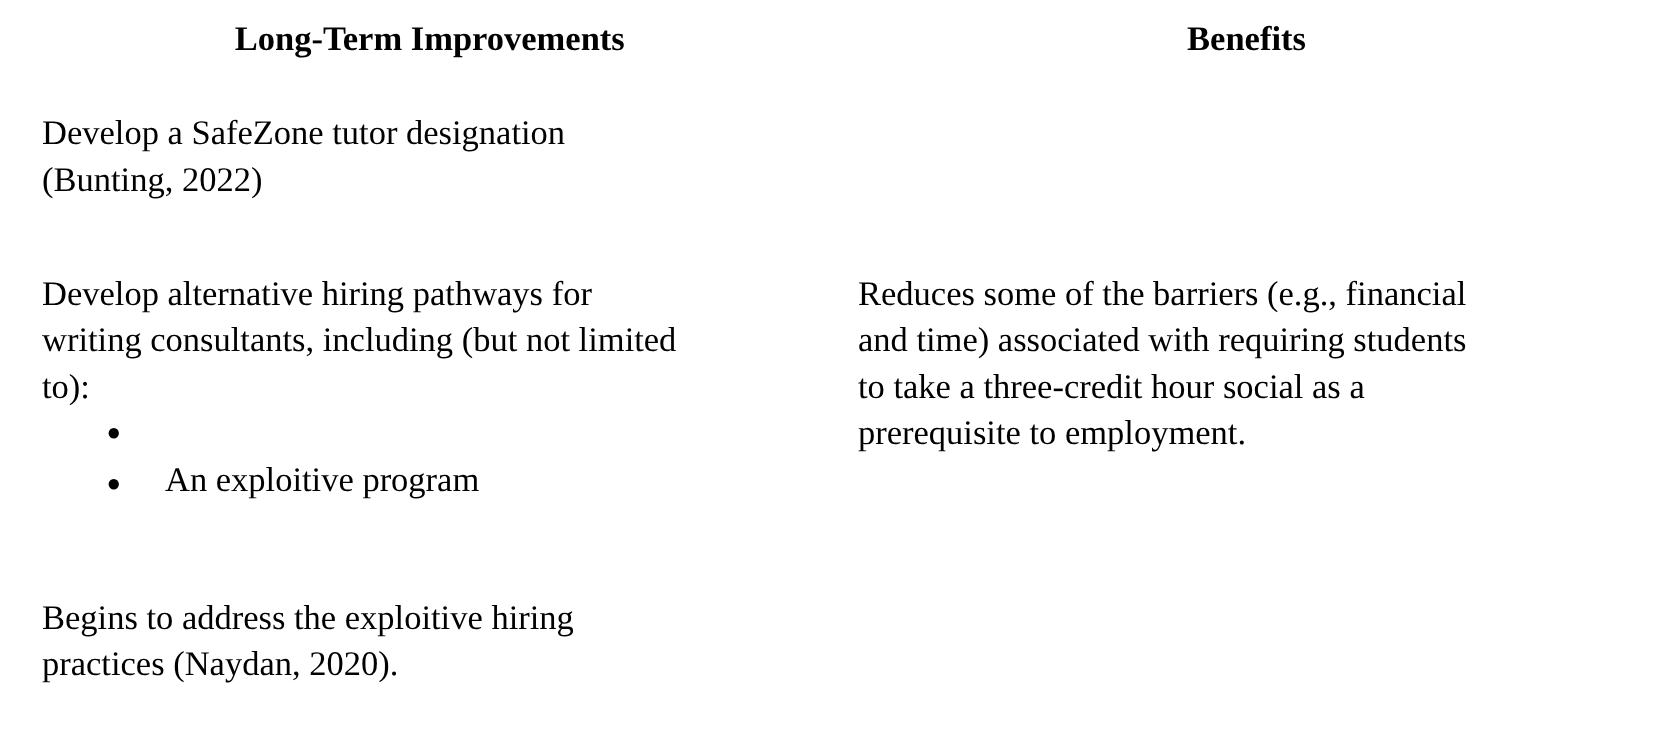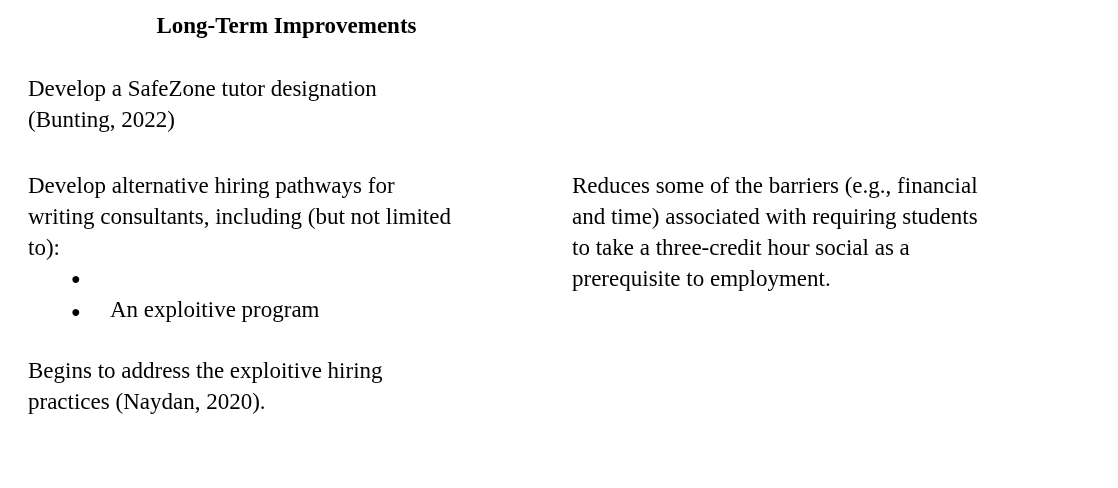--- a/index.html
+++ b/index.html
@@ -37,22 +37,22 @@
   }
   .cell-right {
     width: 518px;
     flex: 0 0 auto;
   }
   .header-row .cell {
     font-weight: bold;
     text-align: center;
   }
   .header-row { margin-bottom: 32px; }
-  .body-row-1 { margin-bottom: 35px; }
-  .body-row-2 { margin-bottom: 28px; }
+  .body-row-1 { margin-bottom: 45px; }
+  .body-row-2 { margin-bottom: 58px; }
   .bullet-list {
     margin: 0;
   }
   .bullet-item {
     display: flex;
     align-items: baseline;
     padding-left: 43px;
   }
   .bullet-marker {
     flex: 0 0 39px;
@@ -64,20 +64,21 @@
     white-space: pre;
   }
 </style>
 </head>
 <body>
 
 <div class="page">
 
   <div class="t-row header-row">
     <div class="cell cell-left">Long-Term Improvements</div>
+    <div class="cell cell-right">Benefits</div>
   </div>
 
   <div class="t-row body-row-1">
     <div class="cell cell-left">Develop a SafeZone tutor designation
 (Bunting, 2022)</div>
   </div>
 
   <div class="t-row body-row-2">
     <div class="cell-left">
       <div class="cell">Develop alternative hiring pathways for

